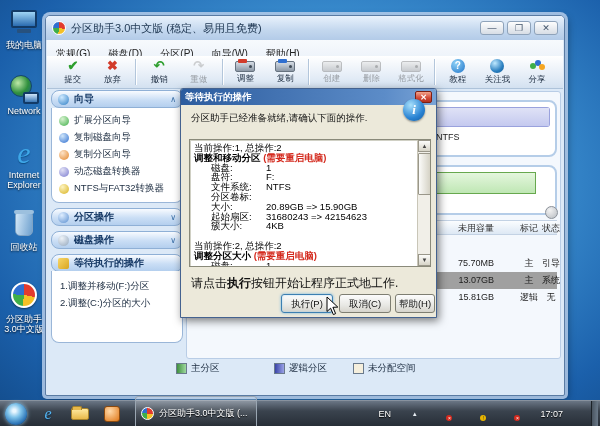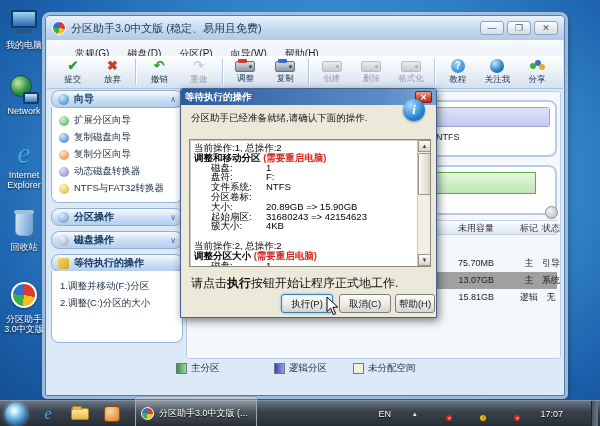--- a/index.html
+++ b/index.html
@@ -24,21 +24,21 @@
   
   .window { position:absolute; left:45px; top:15px; width:520px; height:381px;
     background:#dce9f7; border:1px solid #5a7ba3; border-radius:5px 5px 2px 2px;
     box-shadow:0 0 0 3px rgba(180,205,235,.85), 2px 3px 8px rgba(0,0,0,.45); }
   .titlebar { position:absolute; left:0; top:0; right:0; height:24px; border-radius:4px 4px 0 0;
     background:linear-gradient(#e9f2fc,#c3d7ee 60%,#b3cbe8); display:flex; align-items:center; padding:0 6px; }
   .titlebar .appico { width:14px; height:14px; border-radius:50%; background:conic-gradient(#e23b2e 0 28%, #f5c026 28% 52%, #3fae49 52% 76%, #2f6fd0 76% 100%); border:1px solid #fff; margin-right:5px; flex:none; }
   .titlebar .ttl { font-size:11px; color:#223a55; white-space:nowrap; overflow:hidden; }
   .winctl { margin-left:auto; display:flex; gap:3px; }
   .winctl span { width:24px; height:14px; background:linear-gradient(#fdfdfd,#d7dde5); border:1px solid #8fa3ba; border-radius:3px; font-size:9px; line-height:12px; text-align:center; color:#44566b; }
-  .menubar { position:absolute; left:1px; top:24px; right:1px; height:28px; background:linear-gradient(#f7fafd,#e8eff8); display:flex; align-items:center; padding-left:19px; border-bottom:1px solid #c6d4e4; }
+  .menubar { position:absolute; left:1px; top:24px; right:1px; height:28px; background:linear-gradient(#f7fafd,#e8eff8); display:flex; align-items:center; padding-left:0; border-bottom:1px solid #c6d4e4; }
   .menubar span { font-size:10px; color:#222; padding:0 9px; }
   .toolbar { position:absolute; left:1px; top:40px; right:1px; height:33px; background:linear-gradient(#ffffff,#e2ebf6 70%,#d3e1f0); border-bottom:1px solid #aec3da; display:flex; align-items:center; padding:0 6px; }
   .tbtn { width:41px; height:30px; display:flex; flex-direction:column; align-items:center; justify-content:center; }
   .tbtn .ico { height:14px; line-height:14px; font-size:13px; font-weight:bold; }
   .tbtn .cap { font-size:8.5px; color:#1c2c40; margin-top:1px; white-space:nowrap; }
   .tbtn.disabled { opacity:.42; filter:grayscale(1); }
   .tsep { width:1px; height:26px; background:#b3c6db; margin:0 3px; box-shadow:1px 0 0 #fff; }
   .ico.green { color:#2d9e2d; } .ico.red { color:#d23b2a; } .ico.gray { color:#8a97a5; }
   .drive { width:20px; height:11px; border-radius:2px; background:linear-gradient(#d7dee6,#8c98a6); border:1px solid #66727f; position:relative; margin-top:2px; }
   .drive::after { content:''; position:absolute; right:2px; top:3px; width:3px; height:3px; border-radius:50%; background:#3f4a55; }

